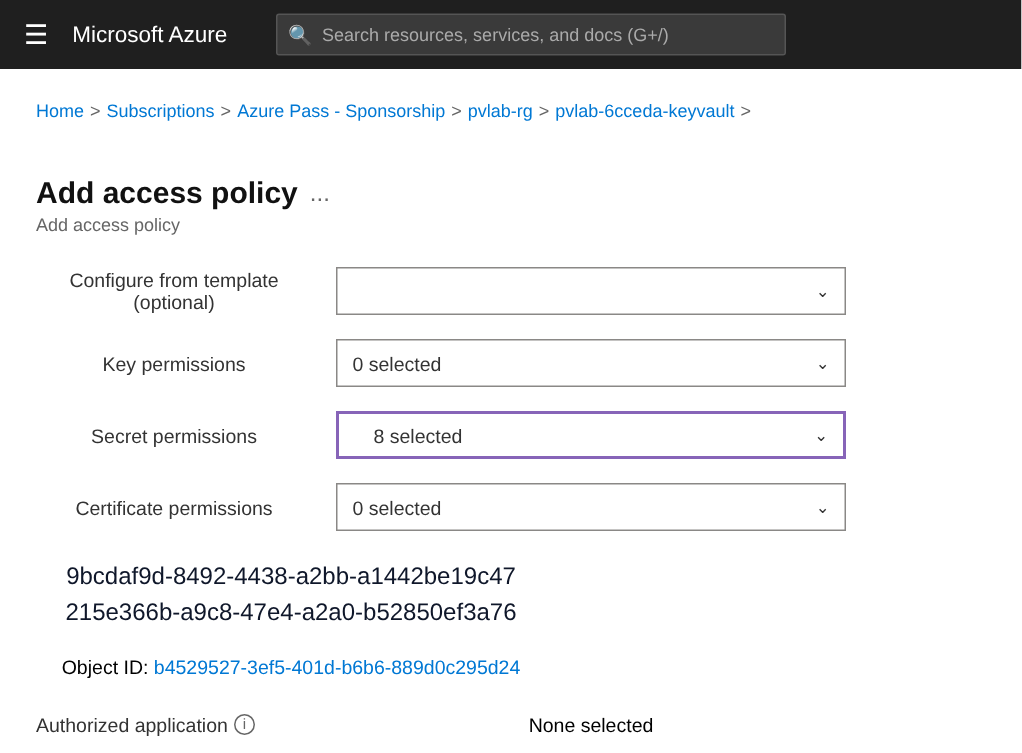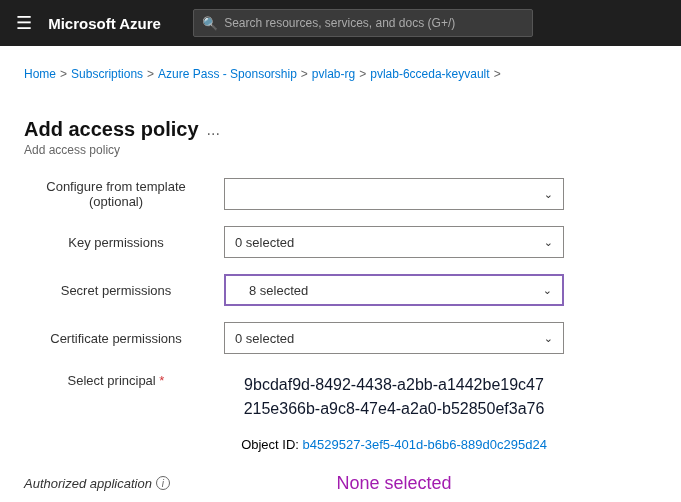--- a/index.html
+++ b/index.html
@@ -16,21 +16,21 @@
     }
     .nav-hamburger {
       color: #fff;
       font-size: 18px;
       cursor: pointer;
       padding: 4px;
     }
     .nav-title {
       color: #fff;
       font-size: 15px;
-      font-weight: 700;
+      font-weight: 400;
       flex: 0 0 auto;
     }
     .nav-search {
       flex: 1;
       max-width: 340px;
       margin-left: 20px;
       background: #3a3a3a;
       border: 1px solid #555;
       border-radius: 2px;
       height: 28px;
@@ -131,38 +131,37 @@
       color: #0078d4;
       text-decoration: none;
       font-size: 13px;
     }
 
     
     .auth-app-label {
       display: flex;
       align-items: center;
       gap: 4px;
-      font-style: italic;
     }
     .info-icon {
       width: 14px;
       height: 14px;
       border-radius: 50%;
       border: 1px solid #666;
       color: #666;
       font-size: 10px;
       display: inline-flex;
       align-items: center;
       justify-content: center;
       cursor: pointer;
     }
     .none-selected-link {
-      color: #a21caf;
+      color: #000000;
       text-decoration: none;
-      font-size: 18px;
+      font-size: 13px;
       cursor: pointer;
     }
 
     
     .add-button {
       background: #0078d4;
       color: #0f172a;
       border: 2px solid #d13438;
       padding: 5px 20px;
       font-size: 13px;
@@ -244,23 +243,20 @@
       <div class="form-control">
         <div class="dropdown">
           <span>0 selected</span>
           <span class="dropdown-chevron">⌄</span>
         </div>
       </div>
     </div>
 
     
     <div class="form-row" style="align-items:flex-start; padding-top:4px;">
-      <div class="form-label">
-        <span>Select principal</span> <span class="required">*</span>
-      </div>
       <div class="form-control">
         <div class="principal-value">9bcdaf9d-8492-4438-a2bb-a1442be19c47 215e366b-a9c8-47e4-a2a0-b52850ef3a76</div>
         <div style="margin-top:16px;">
           <span>Object ID:</span>
           <a href="#" class="principal-link">b4529527-3ef5-401d-b6b6-889d0c295d24</a>
         </div>
       </div>
     </div>
 
     

